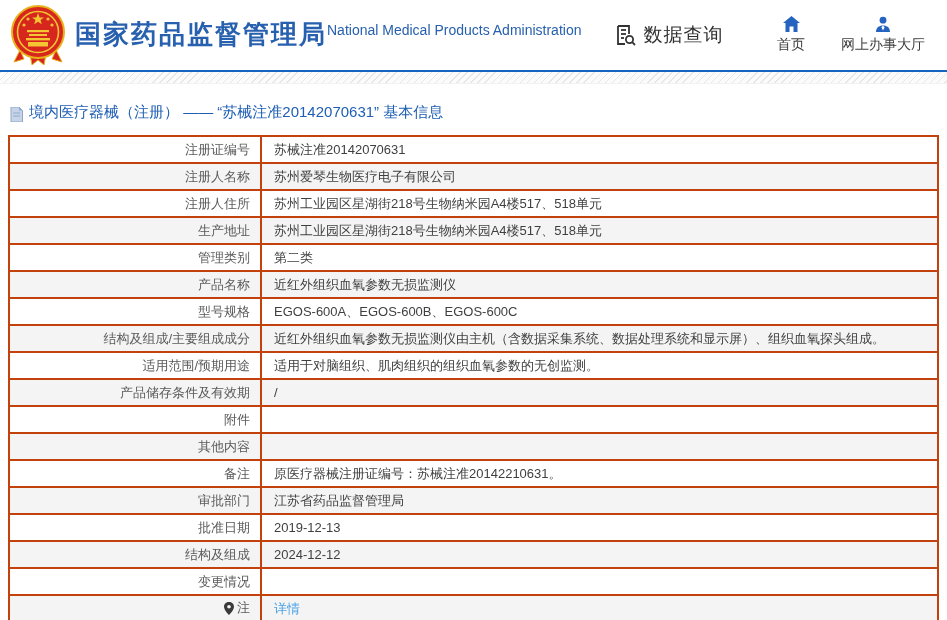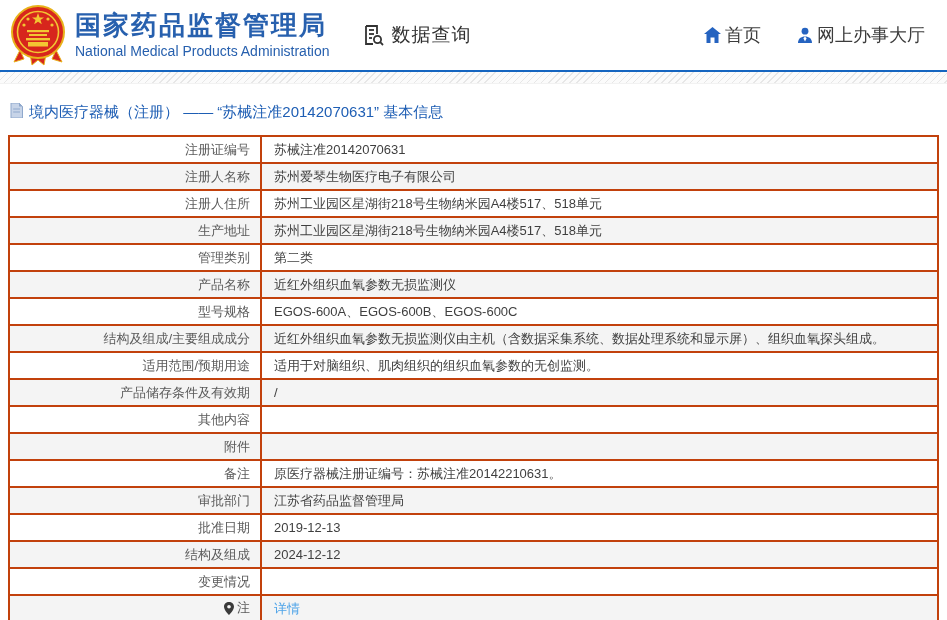--- a/index.html
+++ b/index.html
@@ -13,51 +13,51 @@
 
   
   .site-header {
     height: 70px;
     display: flex;
     align-items: center;
     padding: 0 22px 0 10px;
     background: #ffffff;
   }
   .logo-block { display: flex; align-items: center; gap: 9px; }
-  .logo-text { display: flex; flex-direction: column; justify-content: center; }
+  .logo-text { display: flex; flex-direction: row; justify-content: center; }
   .logo-title {
     font-size: 26px; font-weight: bold; color: #2760ae; letter-spacing: 2px;
     line-height: 1.15;
   }
   .logo-subtitle { font-size: 14px; color: #2760ae; margin-top: 2px; }
 
   .query-block {
     display: flex; align-items: center; gap: 6px;
     margin-left: 32px; font-size: 19px; color: #2f2f2f; letter-spacing: 1px; text-align: center;
   }
 
   .header-nav { margin-left: auto; display: flex; gap: 36px; }
   .nav-item {
-    display: flex; flex-direction: row; align-items: center; gap: 4px;
-    font-size: 18px; color: #3c3c3c; text-decoration: none; cursor: pointer;
+    display: flex; flex-direction: column; align-items: center; gap: 4px;
+    font-size: 14px; color: #3c3c3c; text-decoration: none; cursor: pointer;
   }
 
   .header-rule { height: 2px; background: #1565c0; }
   .hatch-band {
     height: 12px;
     background-color: #fbfbfb;
     background-image: repeating-linear-gradient(
       135deg, #e7e7e7 0, #e7e7e7 1px, transparent 1px, transparent 5px);
     border-bottom: 1px solid #f2f2f2;
   }
 
   
   .main-area { padding: 10px 8px 0; }
   .page-title {
-    display: flex; align-items: flex-start; gap: 6px;
+    display: flex; align-items: flex-end; gap: 6px;
     margin: 9px 0 13px 2px;
     font-size: 15px; color: #1e5eb4;
   }
 
   table.info-table {
     width: 100%;
     border-collapse: collapse;
     font-size: 13px;
     table-layout: fixed;
   }
@@ -202,25 +202,25 @@
       </tr>
       <tr>
         <th>适用范围/预期用途</th>
         <td>适用于对脑组织、肌肉组织的组织血氧参数的无创监测。</td>
       </tr>
       <tr>
         <th>产品储存条件及有效期</th>
         <td>/</td>
       </tr>
       <tr>
+        <th>附件</th>
+        <td></td>
+      </tr>
+      <tr>
         <th>其他内容</th>
-        <td></td>
-      </tr>
-      <tr>
-        <th>附件</th>
         <td></td>
       </tr>
       <tr>
         <th>备注</th>
         <td>原医疗器械注册证编号：苏械注准20142210631。</td>
       </tr>
       <tr>
         <th>审批部门</th>
         <td>江苏省药品监督管理局</td>
       </tr>

